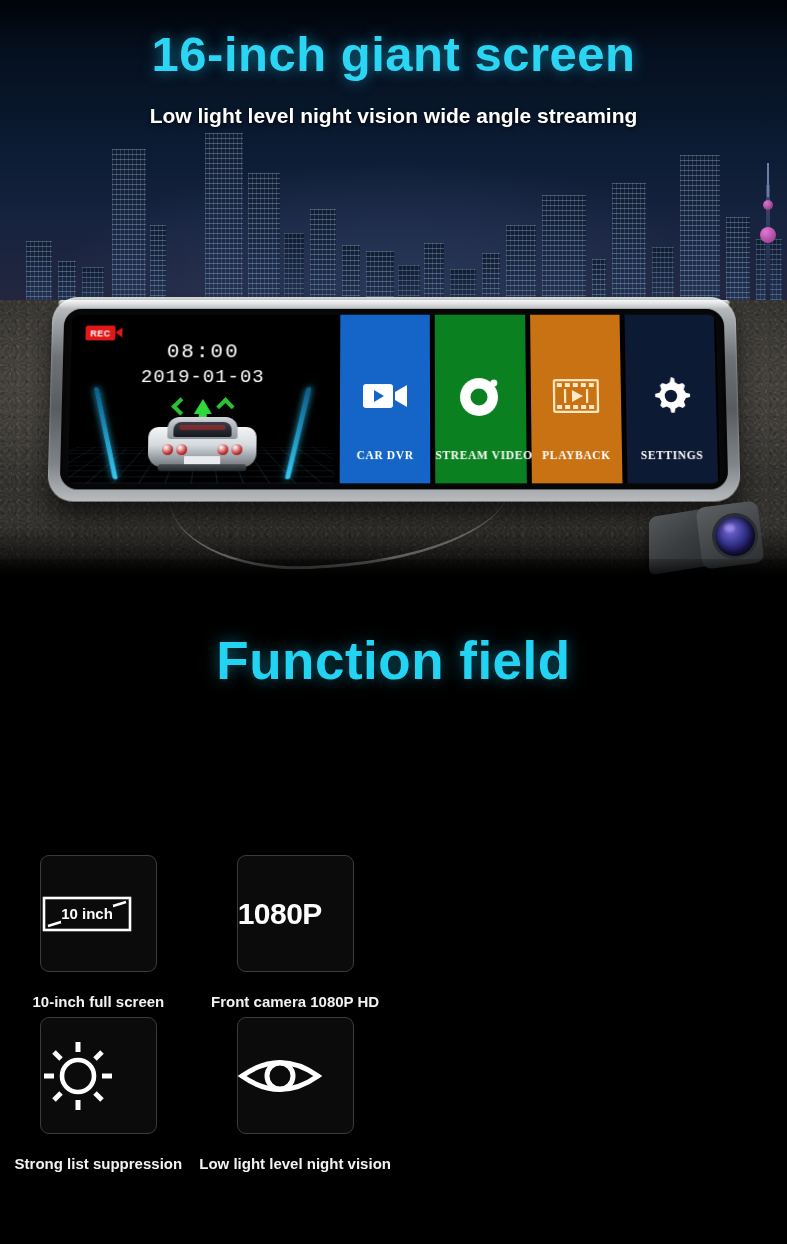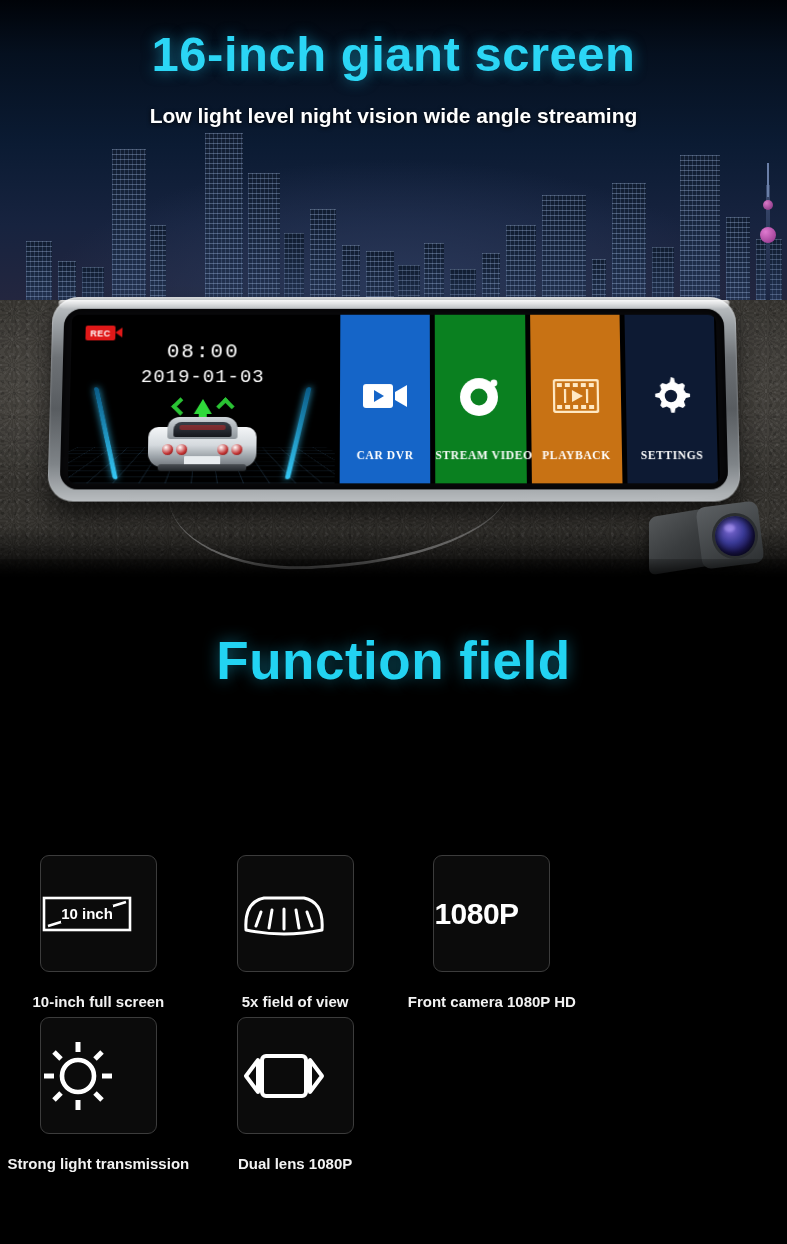--- a/index.html
+++ b/index.html
@@ -373,35 +373,20 @@
           <svg width="92" height="50" viewBox="0 0 92 50">
             <rect x="3" y="9" width="86" height="32" fill="none" stroke="#fff" stroke-width="2.6"></rect>
             <line x1="7" y1="37" x2="85" y2="13" stroke="#fff" stroke-width="2.4"></line>
             <rect x="20" y="16" width="52" height="18" fill="#0b0b0b"></rect>
             <text x="46" y="30" font-family="Liberation Sans, sans-serif" font-size="15" font-weight="bold" fill="#fff" text-anchor="middle">10 inch</text>
           </svg>
         </div>
         <div class="flabel">10-inch full screen</div>
       </div>
 
-      <div class="fcell">
-        <div class="fbox">
-          <svg width="92" height="52" viewBox="0 0 92 52">
-            <path d="M8 42 Q6 14 26 10 L66 10 Q86 14 84 42 Q46 50 8 42 Z" fill="none" stroke="#fff" stroke-width="3" stroke-linejoin="round"></path>
-            <g stroke="#fff" stroke-width="3" stroke-linecap="round">
-              <line x1="18" y1="38" x2="23" y2="24"></line>
-              <line x1="31" y1="40" x2="34" y2="22"></line>
-              <line x1="46" y1="41" x2="46" y2="21"></line>
-              <line x1="61" y1="40" x2="58" y2="22"></line>
-              <line x1="74" y1="38" x2="69" y2="24"></line>
-            </g>
-          </svg>
-        </div>
-        <div class="flabel">5x field of view</div>
-      </div>
 
       <div class="fcell">
         <div class="fbox">
           <span style="color:#fff;font-size:30px;font-weight:bold;letter-spacing:-.5px;">1080P</span>
         </div>
         <div class="flabel">Front camera 1080P HD</div>
       </div>
 
 
     </div>
@@ -417,32 +402,32 @@
               <line x1="37" y1="61" x2="37" y2="71"></line>
               <line x1="3" y1="37" x2="13" y2="37"></line>
               <line x1="61" y1="37" x2="71" y2="37"></line>
               <line x1="13" y1="13" x2="20" y2="20"></line>
               <line x1="54" y1="54" x2="61" y2="61"></line>
               <line x1="61" y1="13" x2="54" y2="20"></line>
               <line x1="20" y1="54" x2="13" y2="61"></line>
             </g>
           </svg>
         </div>
-        <div class="flabel">Strong light transmission</div>
-      </div>
-
+        <div class="flabel">Strong list suppression</div>
+      </div>
 
       <div class="fcell">
         <div class="fbox">
-          <svg width="92" height="58" viewBox="0 0 92 58">
-            <rect x="24" y="9" width="44" height="40" rx="4" fill="none" stroke="#fff" stroke-width="4"></rect>
-            <path d="M20 13 L20 45 L8 29 Z" fill="none" stroke="#fff" stroke-width="4" stroke-linejoin="round"></path>
-            <path d="M72 13 L72 45 L84 29 Z" fill="none" stroke="#fff" stroke-width="4" stroke-linejoin="round"></path>
+          <svg width="84" height="50" viewBox="0 0 84 50">
+            <path d="M4 25 Q42 -2 80 25 Q42 52 4 25 Z" fill="none" stroke="#fff" stroke-width="5"></path>
+            <circle cx="42" cy="25" r="13" fill="none" stroke="#fff" stroke-width="5"></circle>
+            <path d="M42 15 a10 10 0 0 0 0 20 a7 7 0 0 1 0 -20 z" fill="#fff"></path>
           </svg>
         </div>
-        <div class="flabel">Dual lens 1080P</div>
-      </div>
+        <div class="flabel">Low light level night vision</div>
+      </div>
+
 
 
     </div>
   </div>
 
 </div>
 
 </body></html>

